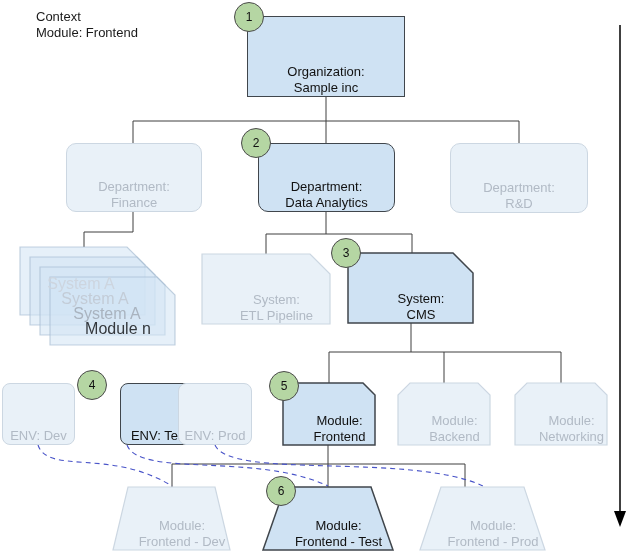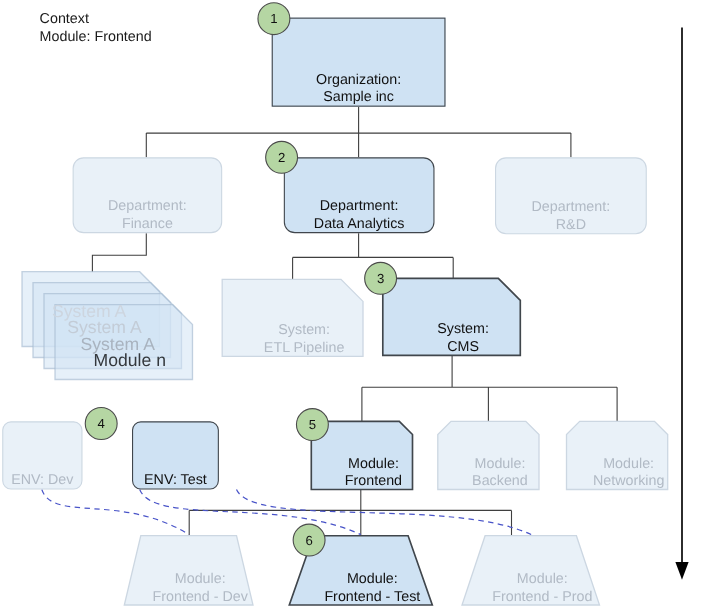--- a/index.html
+++ b/index.html
@@ -133,20 +133,23 @@
     <span class="lbl">System:
 CMS</span>
   </div>
 
   <div class="node faded rounded-sm" style="left:2px;top:383px;width:73px;height:62px;">
     <span class="lbl">ENV: Dev</span>
   </div>
   <div class="node active rounded-sm" style="left:88px;top:383px;width:79px;height:62px;margin-left:32px;">
     <span class="lbl">ENV: Test</span>
   </div>
+  <div class="node faded rounded-sm" style="left:178px;top:383px;width:74px;height:62px;">
+    <span class="lbl">ENV: Prod</span>
+  </div>
 
   <div class="node shape txt-active" style="left:283px;top:383px;width:92px;height:62px;">
     <svg width="92" height="62">
         <polygon class="fill-active" points="12,0 80,0 92,12 92,62 0,62 0,12"></polygon>
       </svg>
     <span class="lbl">Module:
 Frontend</span>
   </div>
   <div class="node shape txt-faded" style="left:398px;top:383px;width:92px;height:62px;">
     <svg width="92" height="62">

